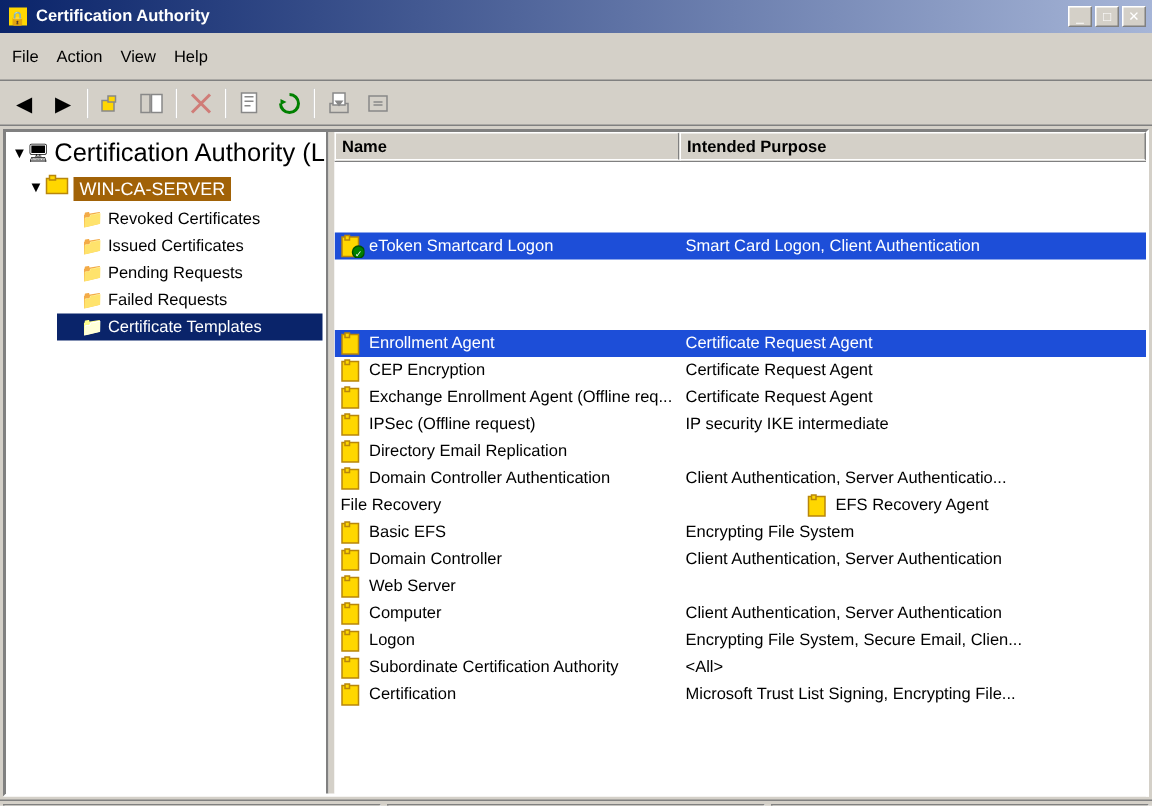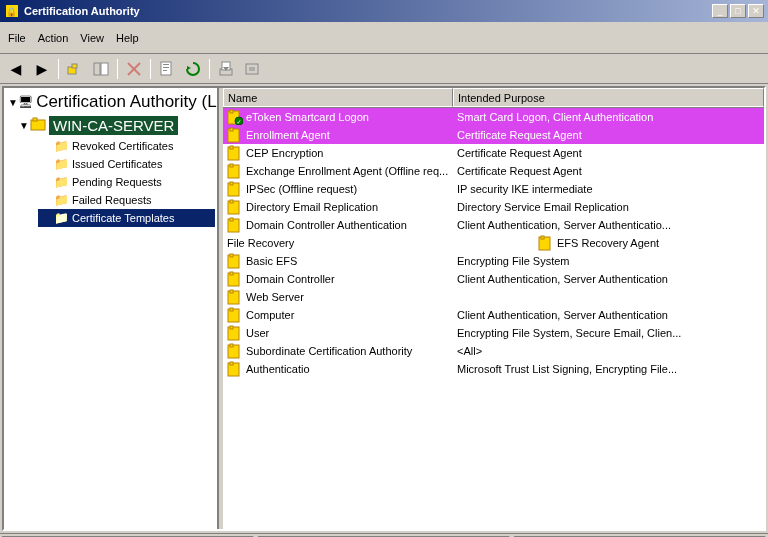--- a/index.html
+++ b/index.html
@@ -136,21 +136,21 @@
       display: flex;
       background: #d4d0c8;
       border-bottom: 1px solid #808080;
       height: 20px;
     }
     .col-header {
       border-right: 1px solid #808080;
       border-bottom: 1px solid #ffffff;
       padding: 2px 4px;
       font-size: 11px;
-      font-weight: normal;
+      font-weight: bold;
       cursor: pointer;
       display: flex; align-items: center;
       background: #d4d0c8;
       border-top: 1px solid #ffffff;
       border-left: 1px solid #ffffff;
       white-space: nowrap;
       overflow: hidden;
     }
     .col-name { width: 230px; min-width: 230px; }
     .col-purpose { flex: 1; }
@@ -161,21 +161,21 @@
       overflow-y: auto;
       overflow-x: hidden;
     }
     .list-row {
       display: flex;
       align-items: center;
       height: 18px;
       cursor: pointer;
       border-bottom: none;
     }
-    .list-row.selected { background: #d946ef; color: white; }
+    .list-row.selected { background: #1d4ed8; color: white; margin-top: 47px; }
     .list-cell {
       padding: 1px 4px;
       font-size: 11px;
       white-space: nowrap;
       overflow: hidden;
       text-overflow: ellipsis;
       display: flex; align-items: center;
     }
     .list-cell-name { width: 230px; min-width: 230px; gap: 3px; }
     .list-cell-purpose { flex: 1; }
@@ -303,21 +303,21 @@
     <div style="padding-left: 12px;">
 
       <div style="display:flex; align-items:center; padding: 2px 2px 2px 0; cursor:pointer;">
         <span class="tree-expand">▼</span>
         <span style="margin-right:3px;">
           <svg width="16" height="16" viewBox="0 0 16 16">
             <rect x="1" y="3" width="14" height="10" fill="#ffd700" stroke="#b8860b" stroke-width="1"></rect>
             <rect x="3" y="1" width="4" height="3" fill="#ffd700" stroke="#b8860b" stroke-width="1"></rect>
           </svg>
         </span>
-        <span style="background:#14532d; color:white; padding: 1px 4px; font-size:15px;">WIN-CA-SERVER</span>
+        <span style="background:#a16207; color:white; padding: 1px 4px; font-size:12px;">WIN-CA-SERVER</span>
       </div>
 
       <div style="padding-left: 20px;">
         <div class="tree-item">
           <span class="folder-icon">📁</span>
           <span>Revoked Certificates</span>
         </div>
         <div class="tree-item">
           <span class="folder-icon">📁</span>
           <span>Issued Certificates</span>
@@ -430,23 +430,20 @@
       <div class="list-row">
         <div class="list-cell list-cell-name">
           <span class="cert-icon">
               <svg width="16" height="16" viewBox="0 0 16 16">
                 <rect x="1" y="2" width="11" height="13" fill="#ffd700" stroke="#b8860b" stroke-width="1"></rect>
                 <rect x="3" y="1" width="3" height="3" fill="#ffd700" stroke="#b8860b" stroke-width="1"></rect>
               </svg>
             </span>
           <span>Directory Email Replication</span>
         </div>
-        <div class="list-cell list-cell-purpose">
-            <span>Directory Service Email Replication</span>
-          </div>
       </div>
       <div class="list-row">
         <div class="list-cell list-cell-name">
           <span class="cert-icon">
               <svg width="16" height="16" viewBox="0 0 16 16">
                 <rect x="1" y="2" width="11" height="13" fill="#ffd700" stroke="#b8860b" stroke-width="1"></rect>
                 <rect x="3" y="1" width="3" height="3" fill="#ffd700" stroke="#b8860b" stroke-width="1"></rect>
               </svg>
             </span>
           <span>Domain Controller Authentication</span>
@@ -523,21 +520,21 @@
           </div>
       </div>
       <div class="list-row">
         <div class="list-cell list-cell-name">
           <span class="cert-icon">
               <svg width="16" height="16" viewBox="0 0 16 16">
                 <rect x="1" y="2" width="11" height="13" fill="#ffd700" stroke="#b8860b" stroke-width="1"></rect>
                 <rect x="3" y="1" width="3" height="3" fill="#ffd700" stroke="#b8860b" stroke-width="1"></rect>
               </svg>
             </span>
-          <span>User</span>
+          <span>Logon</span>
         </div>
         <div class="list-cell list-cell-purpose">
             <span>Encrypting File System, Secure Email, Clien...</span>
           </div>
       </div>
       <div class="list-row">
         <div class="list-cell list-cell-name">
           <span class="cert-icon">
               <svg width="16" height="16" viewBox="0 0 16 16">
                 <rect x="1" y="2" width="11" height="13" fill="#ffd700" stroke="#b8860b" stroke-width="1"></rect>
@@ -551,21 +548,21 @@
           </div>
       </div>
       <div class="list-row">
         <div class="list-cell list-cell-name">
           <span class="cert-icon">
               <svg width="16" height="16" viewBox="0 0 16 16">
                 <rect x="1" y="2" width="11" height="13" fill="#ffd700" stroke="#b8860b" stroke-width="1"></rect>
                 <rect x="3" y="1" width="3" height="3" fill="#ffd700" stroke="#b8860b" stroke-width="1"></rect>
               </svg>
             </span>
-          <span>Authenticatio</span>
+          <span>Certification</span>
         </div>
         <div class="list-cell list-cell-purpose">
             <span>Microsoft Trust List Signing, Encrypting File...</span>
           </div>
       </div>
     </div>
   </div>
 </div>
 
 <div class="status-bar">

